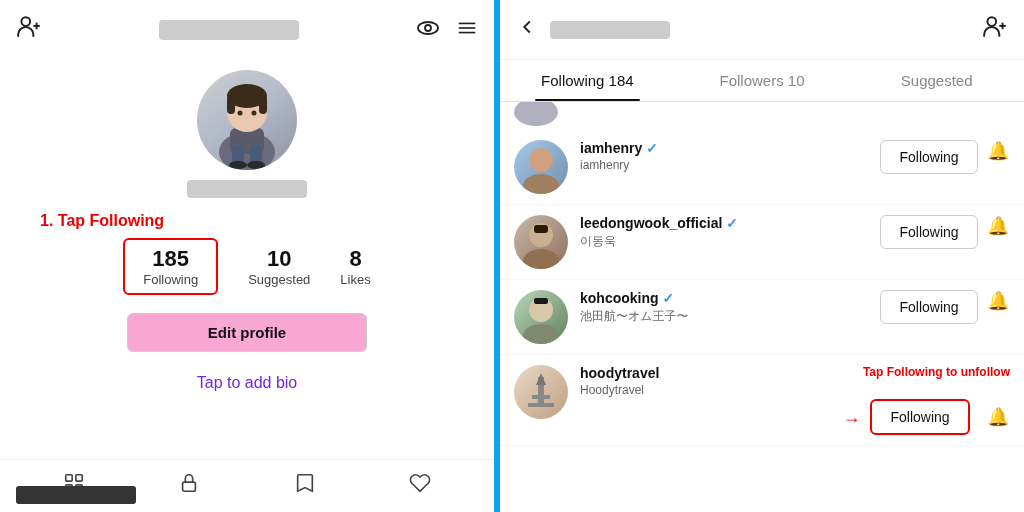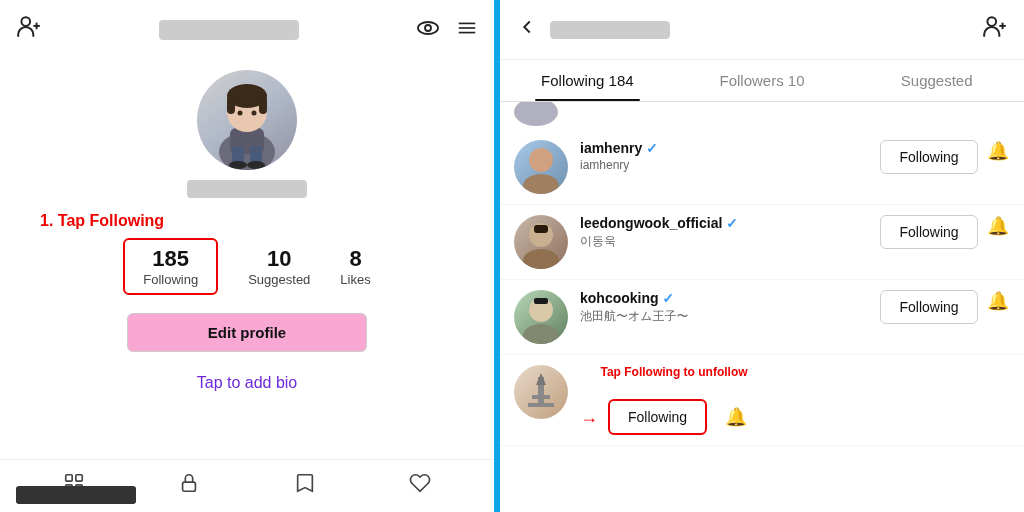--- a/index.html
+++ b/index.html
@@ -530,20 +530,26 @@
     <div class="user-row" style="position:relative;">
       <div class="user-avatar avatar-color-4">
         <svg width="54" height="54" viewBox="0 0 54 54">
 
           <rect x="24" y="12" width="6" height="30" fill="#888"></rect>
           <polygon points="27,8 22,20 32,20" fill="#777"></polygon>
           <rect x="18" y="30" width="18" height="4" fill="#888"></rect>
           <rect x="14" y="38" width="26" height="4" fill="#888"></rect>
         </svg>
       </div>
+      <div class="user-info">
+        <div class="user-name-row">
+          <span>hoodytravel</span>
+        </div>
+        <div class="user-handle">Hoodytravel</div>
+      </div>
       <div style="display:flex; flex-direction:column; align-items:flex-end; position:relative;">
         <span style="color:#e00; font-size:12px; font-weight:bold; white-space:nowrap; margin-bottom:20px;">Tap Following to unfollow</span>
         <div style="display:flex; align-items:center; gap:8px;">
           <span style="color:#e00; font-size:18px; margin-right:2px;">→</span>
           <button class="following-btn highlighted">Following</button>
           <span class="bell-icon">🔔</span>
         </div>
       </div>
     </div>
 

